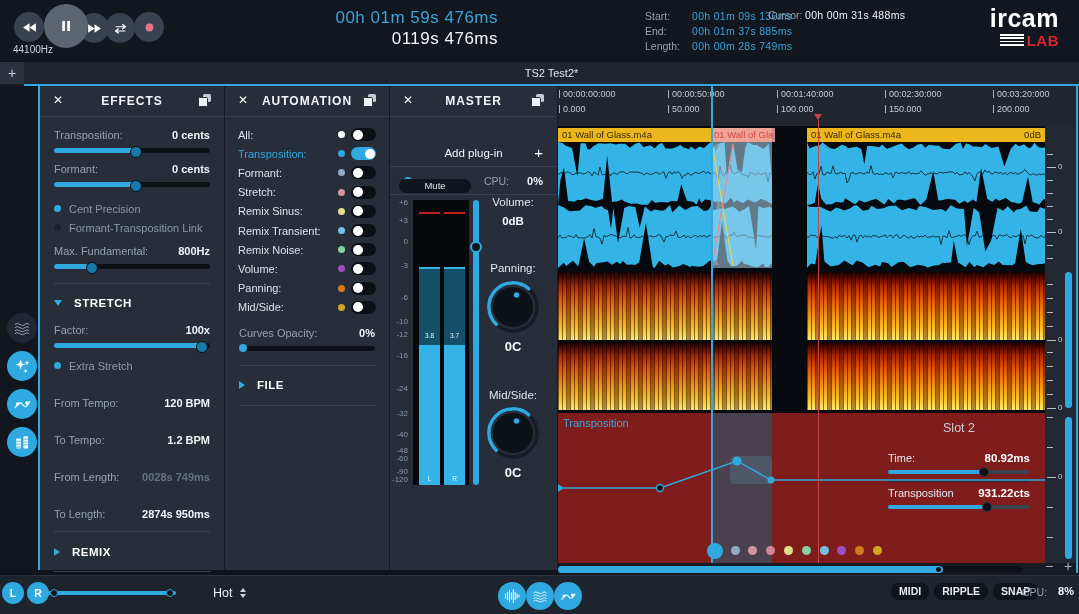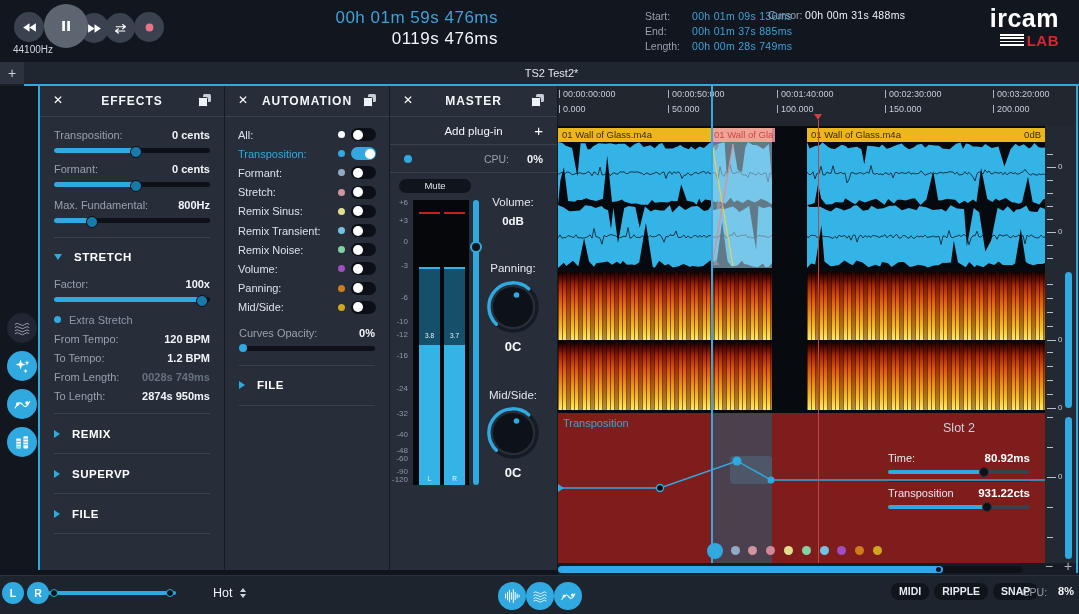--- a/index.html
+++ b/index.html
@@ -54,21 +54,21 @@
   .phead .x{position:absolute;left:13px;top:7px;font-size:12px;color:#fff;cursor:pointer;font-weight:normal;}
   .dup{position:absolute;right:13px;top:8px;width:13px;height:13px;cursor:pointer;}
   .dup::before{content:'';position:absolute;right:0;top:0;width:8px;height:8px;background:#c6ccd4;border-radius:1.5px;}
   .dup::after{content:'';position:absolute;left:0;bottom:0;width:8px;height:8px;background:#eef2f7;border:1px solid #272e39;border-radius:1.5px;}
   .pbody{padding:0 14px;}
   .sep{height:1px;background:#3a4252;margin:6px 0;}
   .lrow{display:flex;justify-content:space-between;align-items:center;height:16px;margin-top:6px;font-size:11px;}
   .lrow .ll{color:#97a0ae;}
   .lrow .lv{color:#f2f5f9;font-weight:bold;}
   .lrow .lv.dim{color:#66707f;}
-  .lrow.info{height:19px;margin-top:0;}
+  .lrow.info{height:19px;margin-top:18px;}
   .hslider{position:relative;height:14px;cursor:pointer;}
   .hslider .track{position:absolute;left:0;right:0;top:5px;height:5px;border-radius:3px;background:#0d1117;}
   .hslider .fill{position:absolute;left:0;top:5px;height:5px;border-radius:3px;background:var(--accent);width:calc(var(--f,0) * 100%);}
   .hslider .dot{position:absolute;top:2.5px;width:10px;height:10px;border-radius:50%;background:#1879ab;border:1px solid #0b0e13;left:calc(var(--f,0) * (100% - 10px));}
   .hslider .dot.acc{width:8px;height:8px;top:3.5px;background:var(--accent);border:none;}
   .opt{display:flex;align-items:center;gap:8px;height:19px;font-size:11px;color:#8d97a8;cursor:pointer;}
   .opt .odot{width:7px;height:7px;border-radius:50%;background:#1b222d;flex:none;}
   .opt.on .odot{background:var(--accent);}
   .sect{display:flex;align-items:center;gap:12px;height:27px;font-weight:bold;font-size:11.5px;letter-spacing:.5px;color:#fff;cursor:pointer;}
   .sect.hdr{height:26px;}
@@ -291,20 +291,30 @@
         </div>
       <div class="lrow" style="margin-top:4px;">
         <span class="ll">Formant:</span>
         <span class="lv">0 cents</span>
       </div>
       <div class="hslider" style="--f: 0.52;">
           <div class="track"></div>
           <div class="fill"></div>
           <div class="dot"></div>
         </div>
+      <div style="margin-top:8px;">
+        <div class="opt on">
+          <span class="odot"></span>
+          <span>Cent Precision</span>
+        </div>
+        <div class="opt">
+          <span class="odot"></span>
+          <span>Formant-Transposition Link</span>
+        </div>
+      </div>
       <div class="lrow" style="margin-top:6px;">
         <span class="ll">Max. Fundamental:</span>
         <span class="lv">800Hz</span>
       </div>
       <div class="hslider" style="--f: 0.22;">
           <div class="track"></div>
           <div class="fill"></div>
           <div class="dot"></div>
         </div>
       <div class="sep" style="margin-top:10px;"></div>
@@ -459,21 +469,21 @@
       <div class="sep"></div>
     </div>
   </div>
 
   <div class="panel master">
     <div class="phead">
       <span class="x">✕</span>
       <span>MASTER</span>
       <span class="dup"></span>
     </div>
-    <div class="mrow" style="margin-top:0;">
+    <div class="mrow" style="margin-top:22px;">
       <span class="addplug">Add plug-in</span>
       <span class="plusbtn">+</span>
     </div>
     <div class="mrow">
       <span class="cpudot"></span>
       <span class="cpulbl">CPU:</span>
       <span class="cpuval">0%</span>
     </div>
     <div class="mute">Mute</div>
     <div>

